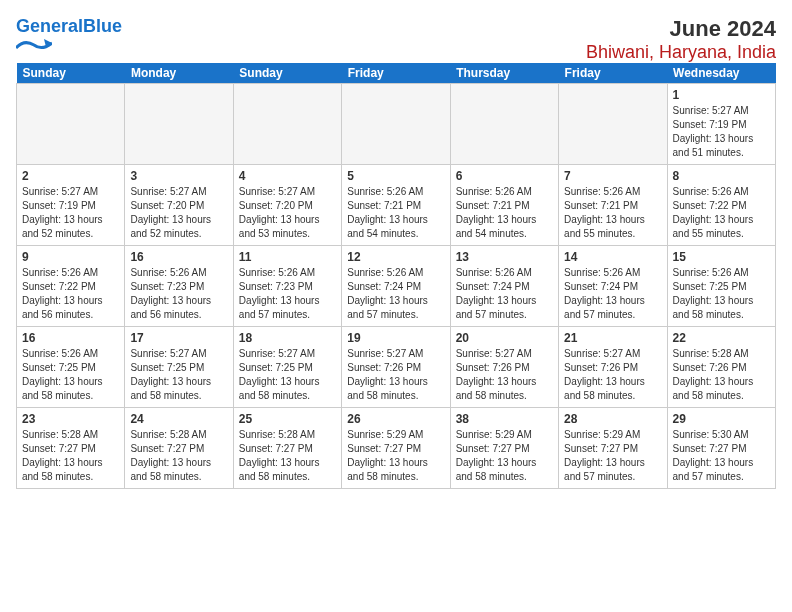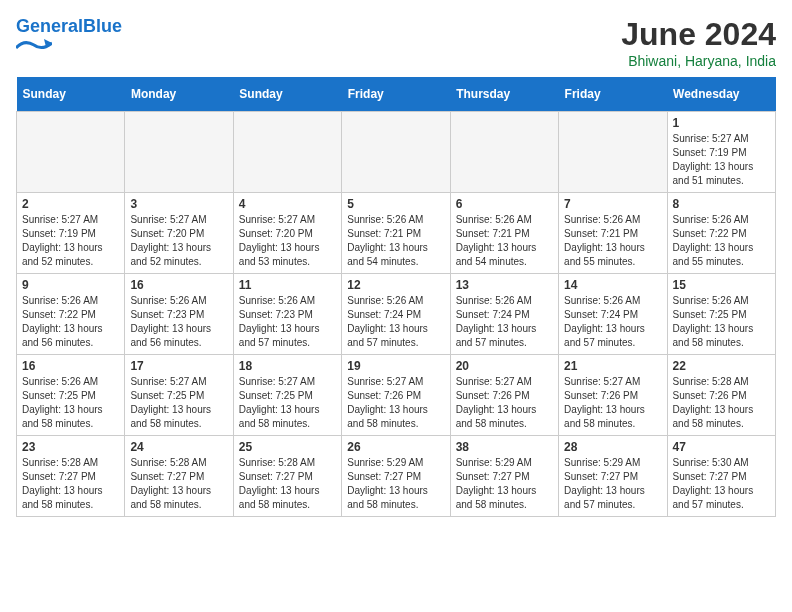--- a/index.html
+++ b/index.html
@@ -7,57 +7,56 @@
       font-family: Arial, sans-serif;
       background: #fff;
       width: 792px;
       min-height: 612px;
       padding: 16px;
     }
     .header-section {
       display: flex;
       justify-content: space-between;
       align-items: flex-start;
-      margin-bottom: 8px;
     }
     .logo {
       display: flex;
       flex-direction: column;
       align-items: flex-start;
     }
     .logo-text {
       font-size: 18px;
       font-weight: bold;
       color: #333;
     }
     .logo-text span {
       color: #1a73c9;
     }
     .title-section {
       text-align: right;
     }
     .month-title {
-      font-size: 32px;
+      font-size: 22px;
       font-weight: bold;
       color: #333;
     }
     .location-title {
-      font-size: 14px;
-      color: #15803d;
+      font-size: 18px;
+      color: #b91c1c;
     }
     table {
       width: 100%;
       border-collapse: collapse;
       font-size: 10px;
     }
     .day-header {
       background: #1a73c9;
       color: #fff;
       text-align: left;
-      padding: 10px 6px;
+      padding: 3px 6px;
       font-size: 12px;
       font-weight: bold;
     }
     td {
       border: 1px solid #ccc;
       vertical-align: top;
       padding: 4px 5px;
       width: calc(100% / 7);
       min-height: 70px;
       background: #fff;
@@ -232,18 +231,18 @@
         </td>
         <td>
           <span class="day-num">38</span>
           <div class="day-info">Sunrise: 5:29 AM<br>Sunset: 7:27 PM<br>Daylight: 13 hours and 58 minutes.</div>
         </td>
         <td>
           <span class="day-num">28</span>
           <div class="day-info">Sunrise: 5:29 AM<br>Sunset: 7:27 PM<br>Daylight: 13 hours and 57 minutes.</div>
         </td>
         <td>
-          <span class="day-num">47</span>
+          <span class="day-num">29</span>
           <div class="day-info">Sunrise: 5:30 AM<br>Sunset: 7:27 PM<br>Daylight: 13 hours and 57 minutes.</div>
         </td>
       </tr>
     </tbody>
 </table>
 
 </body></html>

